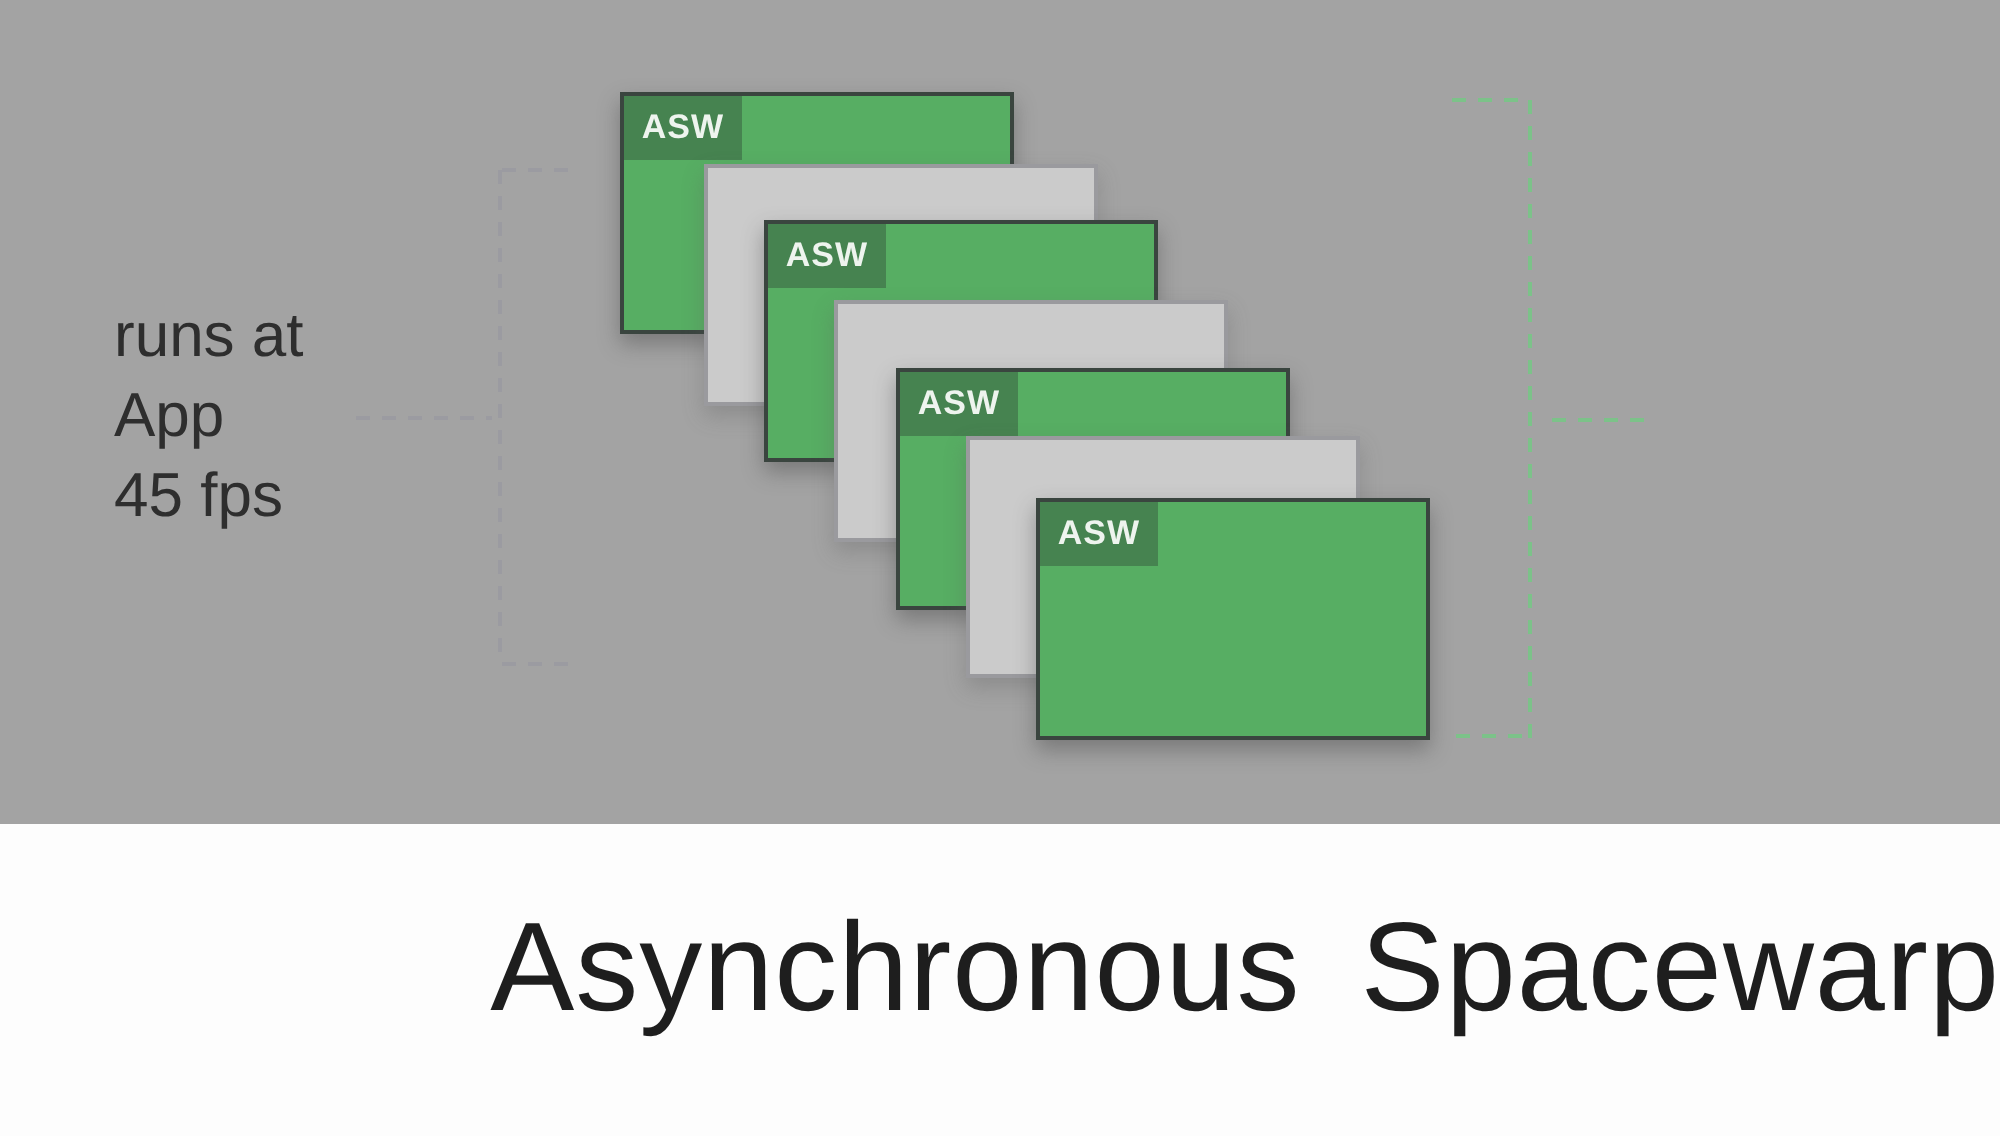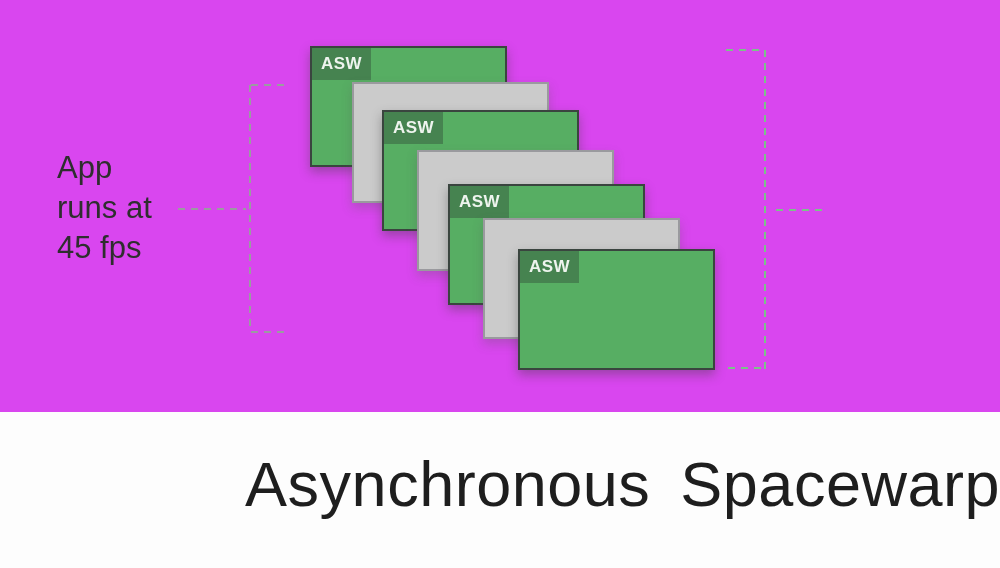--- a/index.html
+++ b/index.html
@@ -1,19 +1,19 @@
 <!DOCTYPE html>
 <html><head>
 <meta charset="utf-8">
 <style>
   html,body{margin:0;padding:0;background:#e9e9e9;}
   .stage{
     position:relative;
     width:1000px;height:568px;
-    background:#d946ef;
+    background:#a3a3a3;
     overflow:hidden;
     font-family:"Liberation Sans", sans-serif;
   }
   
   .band{
     position:absolute;left:0;top:412px;width:1000px;height:156px;
     background:#fdfdfd;
   }
   
   .frame{
@@ -109,20 +109,20 @@
   <div class="frame gray f4"></div>
   <div class="frame green f5">
     <span class="tab">ASW</span>
   </div>
   <div class="frame gray f6"></div>
   <div class="frame green f7">
     <span class="tab">ASW</span>
   </div>
 
   <div class="label left-label">
+    <div>runs at</div>
     <div>App</div>
-    <div>runs at</div>
     <div>45 fps</div>
   </div>
 
   <div class="title">Asynchronous Spacewarp</div>
 
 </div>
 
 </body></html>

